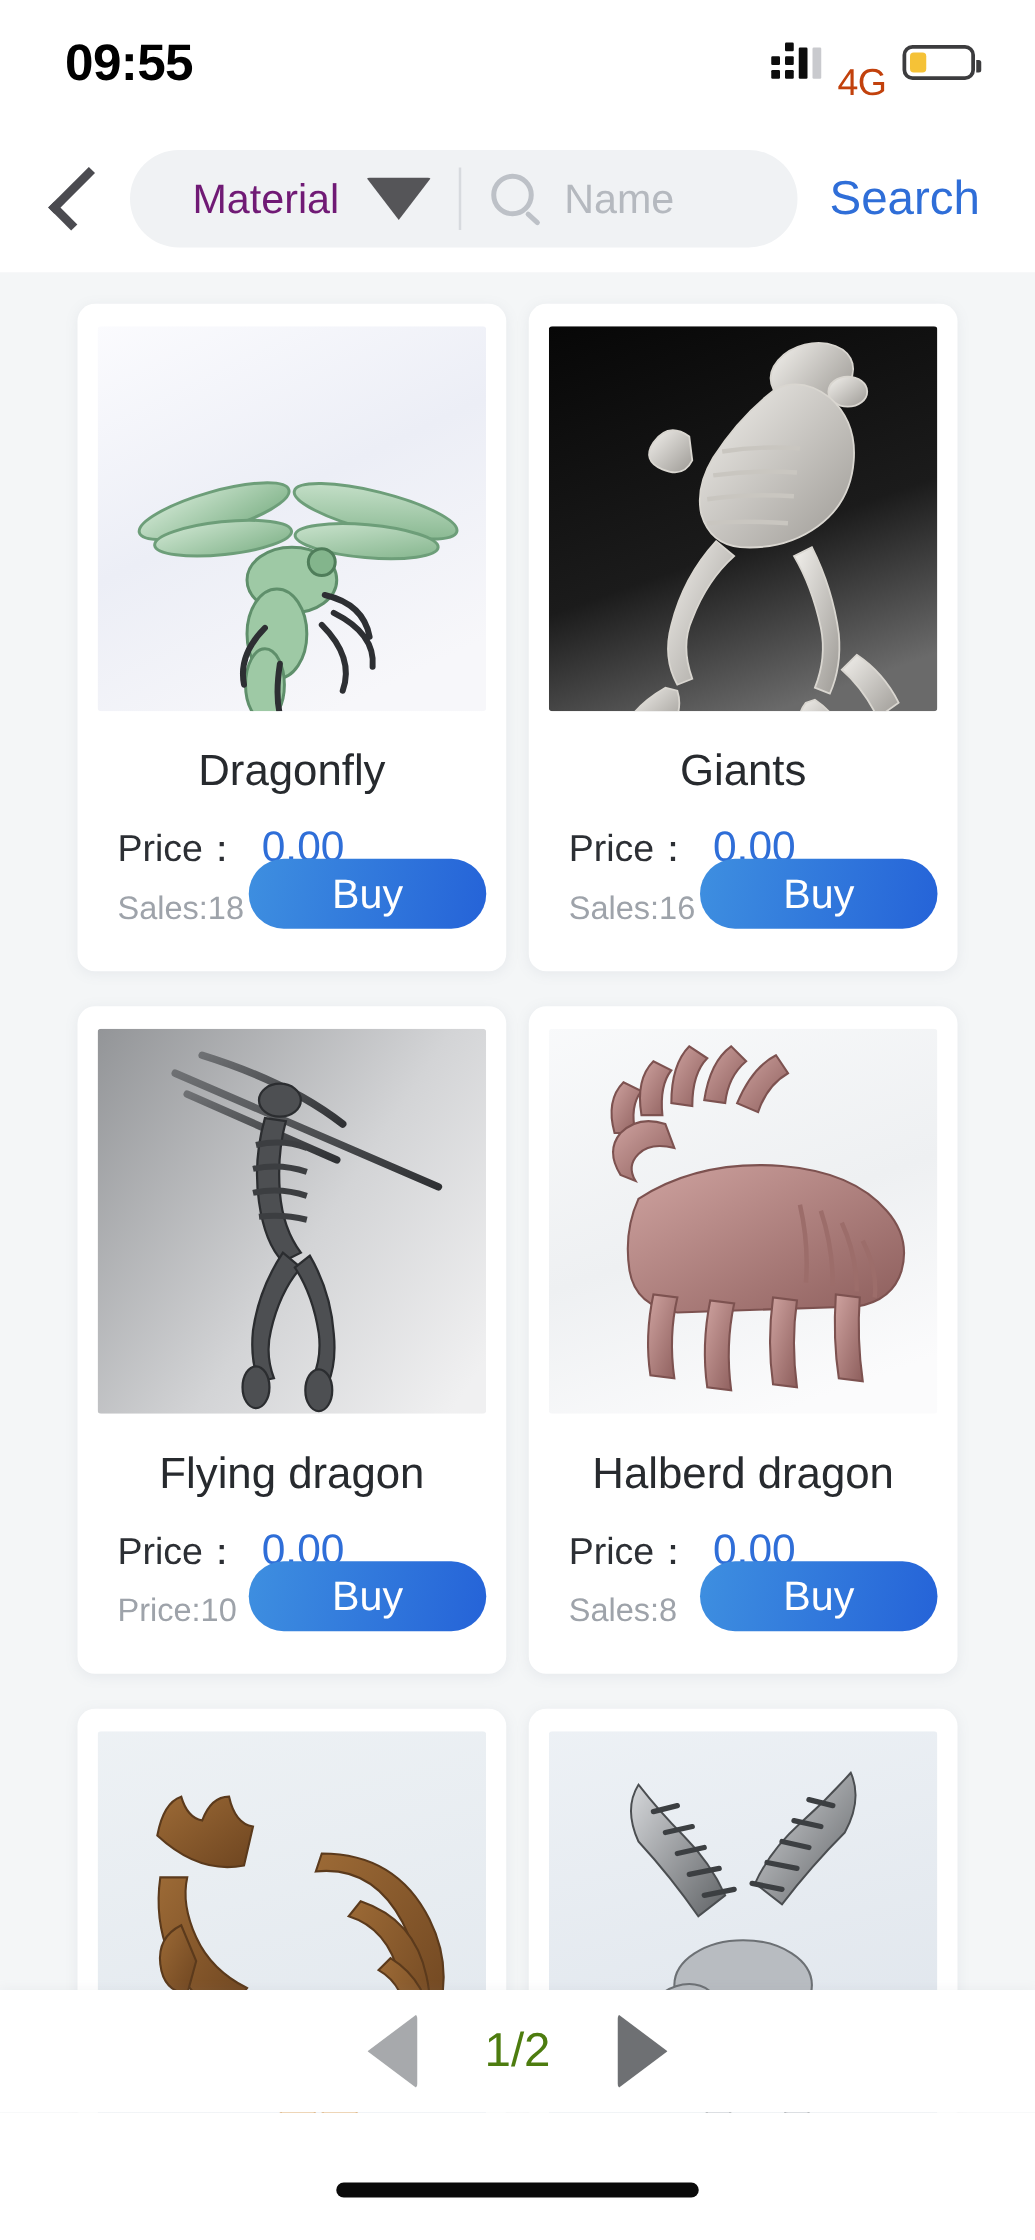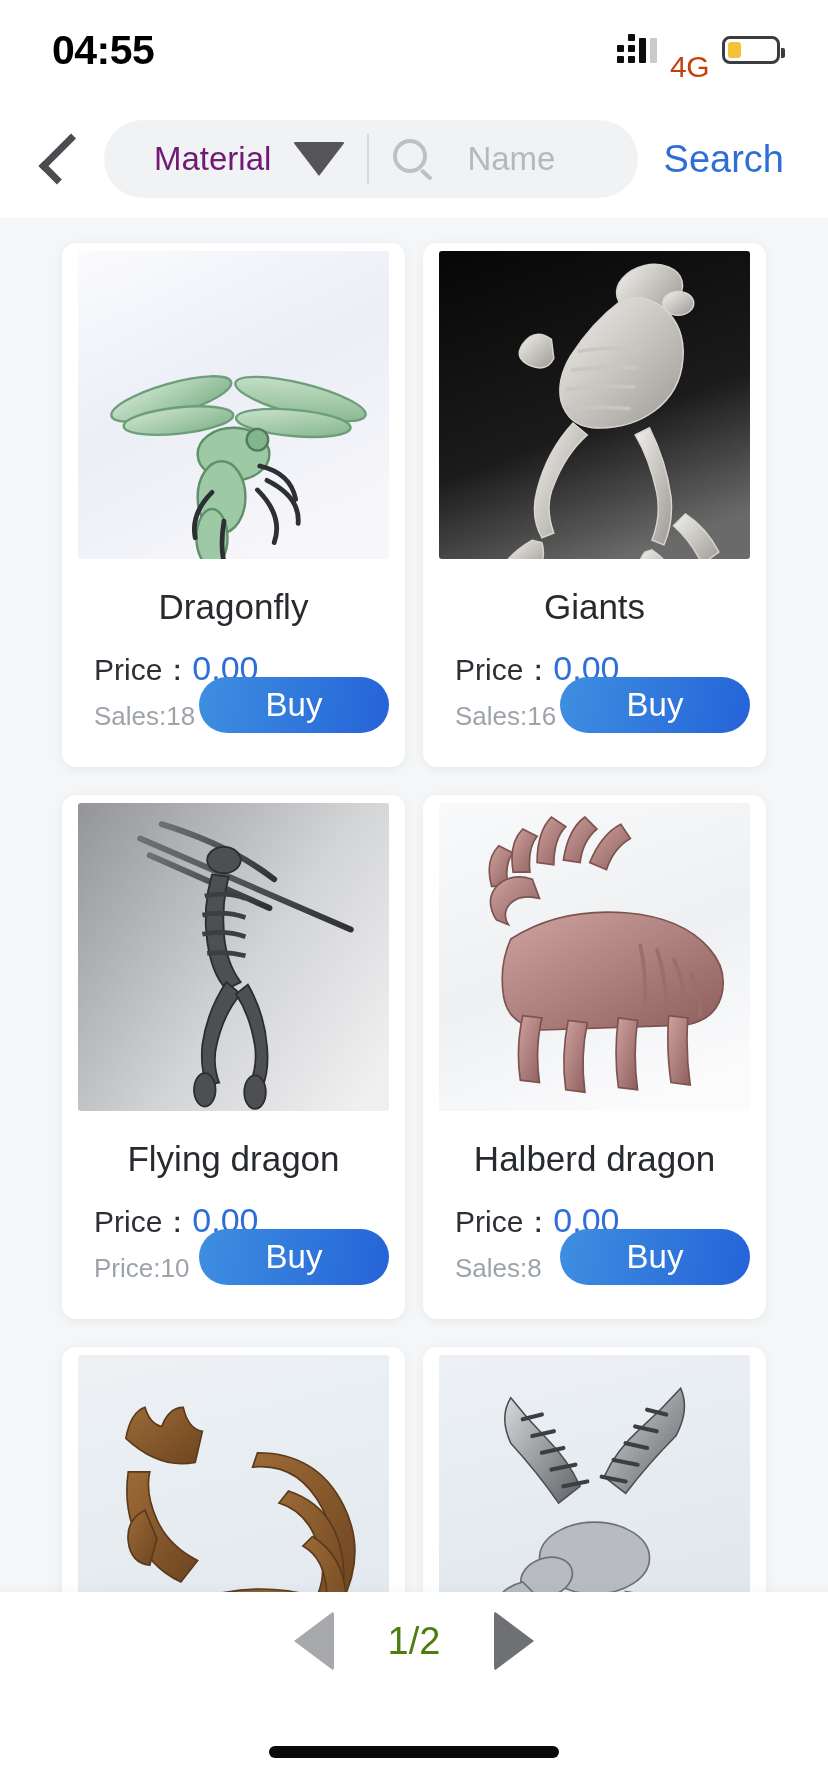--- a/index.html
+++ b/index.html
@@ -138,21 +138,20 @@
     background:#bdc1c7;
     border-radius:2px;
     transform:rotate(42deg);
     transform-origin:left center;
   }
   .name-input {
     border:none; outline:none; background:transparent;
     font-family:"Liberation Sans", sans-serif;
     font-size:33px; color:#c2410c;
     width:100%;
-    margin-left:16px;
   }
   .name-input::placeholder { color:#b5b9bf; }
   .search-btn {
     flex:0 0 auto;
     font-size:38px;
     color:#2f6ed8;
     padding:0 16px 0 26px;
     background:none; border:none;
     font-family:"Liberation Sans", sans-serif;
   }
@@ -167,21 +166,21 @@
   .grid {
     display:grid;
     grid-template-columns:1fr 1fr;
     gap:28px 18px;
     padding:25px 62px 0 62px;
   }
   .card {
     background:#ffffff;
     border-radius:14px;
     box-shadow:0 2px 10px rgba(120,130,145,0.10);
-    padding:8px 16px 22px 16px;
+    padding:18px 16px 22px 16px;
     display:flex; flex-direction:column;
     align-items:center;
   }
   .thumb {
     width:100%;
     height:308px;
     border-radius:3px;
     overflow:hidden;
     position:relative;
   }
@@ -194,21 +193,21 @@
     white-space:nowrap;
   }
   .meta {
     width:100%;
     margin-top:22px;
     position:relative;
     height:96px;
   }
   .price-row {
     display:flex; align-items:baseline;
-    gap:0;
+    gap:17px;
     padding-left:16px;
   }
   .price-label {
     font-size:30px; color:#2c2f34;
   }
   .price-value {
     font-size:34px; color:#2f6ed8;
   }
   .sales {
     position:absolute;
@@ -271,21 +270,21 @@
     background:#0a0a0a;
     border-radius:6px;
   }
 </style>
 </head>
 <body>
 
 <div class="phone">
 
   <div class="statusbar">
-    <div class="status-time">04:55</div>
+    <div class="status-time">09:55</div>
     <div class="status-right">
       <div class="signal">
         <div class="col">
             <div class="dot"></div>
             <div class="dot"></div>
           </div>
         <div class="col">
             <div class="dot"></div>
             <div class="dot"></div>
             <div class="dot"></div>

